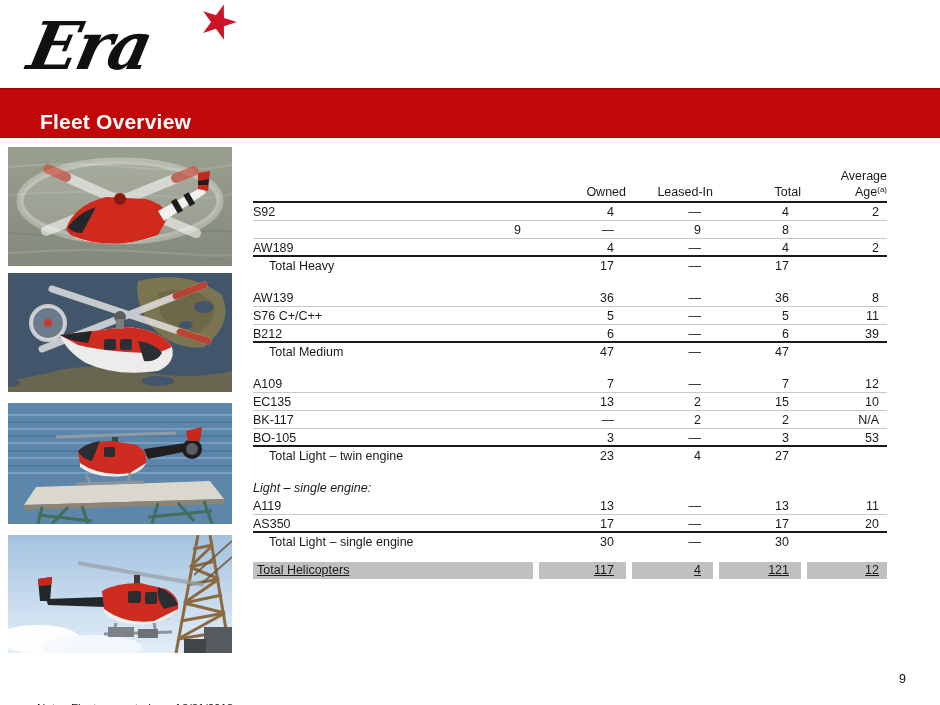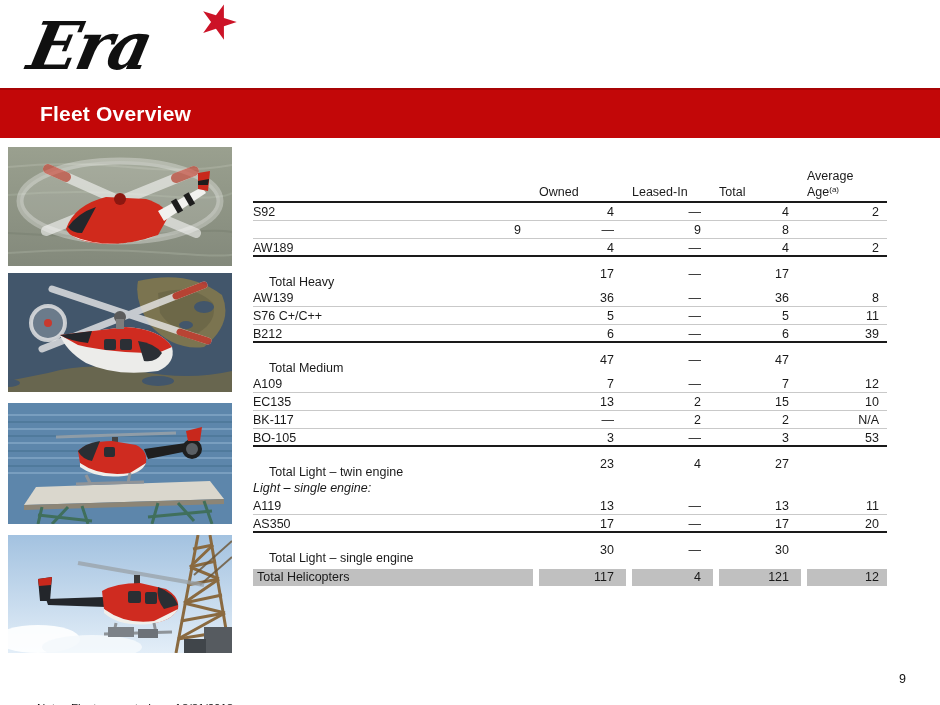--- a/index.html
+++ b/index.html
@@ -21,50 +21,50 @@
     position:absolute; left:172px; top:-6px; font-size:46px; line-height:46px;
     transform:rotate(18deg); display:inline-block;
   }
 
   
   #banner {
     position:absolute; left:0; top:88px; width:940px; height:50px;
     border-top:2px solid rgba(120,0,0,0.35);
   }
   #banner .title {
-    position:absolute; left:40px; top:0; height:48px; line-height:48px;
+    position:absolute; left:40px; top:8px; height:48px; line-height:48px;
     color:#ffffff; font-weight:bold; font-size:21px; letter-spacing:0.2px;
   }
 
   
   .photo { position:absolute; left:8px; width:224px; overflow:hidden; }
   .photo svg { display:block; }
   #photo1 { top:147px; height:119px; }
   #photo2 { top:273px; height:119px; }
   #photo3 { top:403px; height:121px; }
   #photo4 { top:535px; height:118px; }
 
   
   #fleet-table { position:absolute; left:253px; top:165px; width:634px; font-size:12.5px; }
   .trow {
     display:grid; grid-template-columns:280px 87px 81px 82px 80px; column-gap:6px;
     height:18px; line-height:18px; align-items:center;
   }
   #thead { height:38px; border-bottom:2px solid #1a1a1a; align-items:end; padding-bottom:2px; line-height:13px; }
-  #thead .th { text-align:left; }
+  #thead .th { text-align:right; }
   #thead sup { font-size:8px; vertical-align:4px; }
   .cell.num { text-align:right; padding-right:12px; }
   .trow .cell:nth-child(5).num { padding-right:8px; }
   .data-row { border-bottom:1px solid #c9c9c9; }
   .data-row.last { border-bottom:2px solid #1a1a1a; }
   .label-row .cell { font-style:italic; }
-  .total-row .cell.model { padding-left:16px;margin-top:16px; }
+  .total-row .cell.model { padding-left:16px; }
   .section { margin-top:14px; }
   .section:first-child { margin-top:0; }
-  #grand-row { margin-top:14px; height:24px; line-height:17px; }
+  #grand-row { margin-top:7px; height:24px; line-height:17px;text-decoration:underline; }
   #grand-row .cell { background:#c0c0c0; height:17px; }
   #grand-row .cell.model { padding-left:4px; }
 
   
   #notes {
     position:absolute; left:37px; top:671px; font-size:11.5px; line-height:15px;
     white-space:pre; color:#111;
   }
   #page-number { position:absolute; right:34px; top:672px; font-size:12.5px; color:#111; }
 </style>

